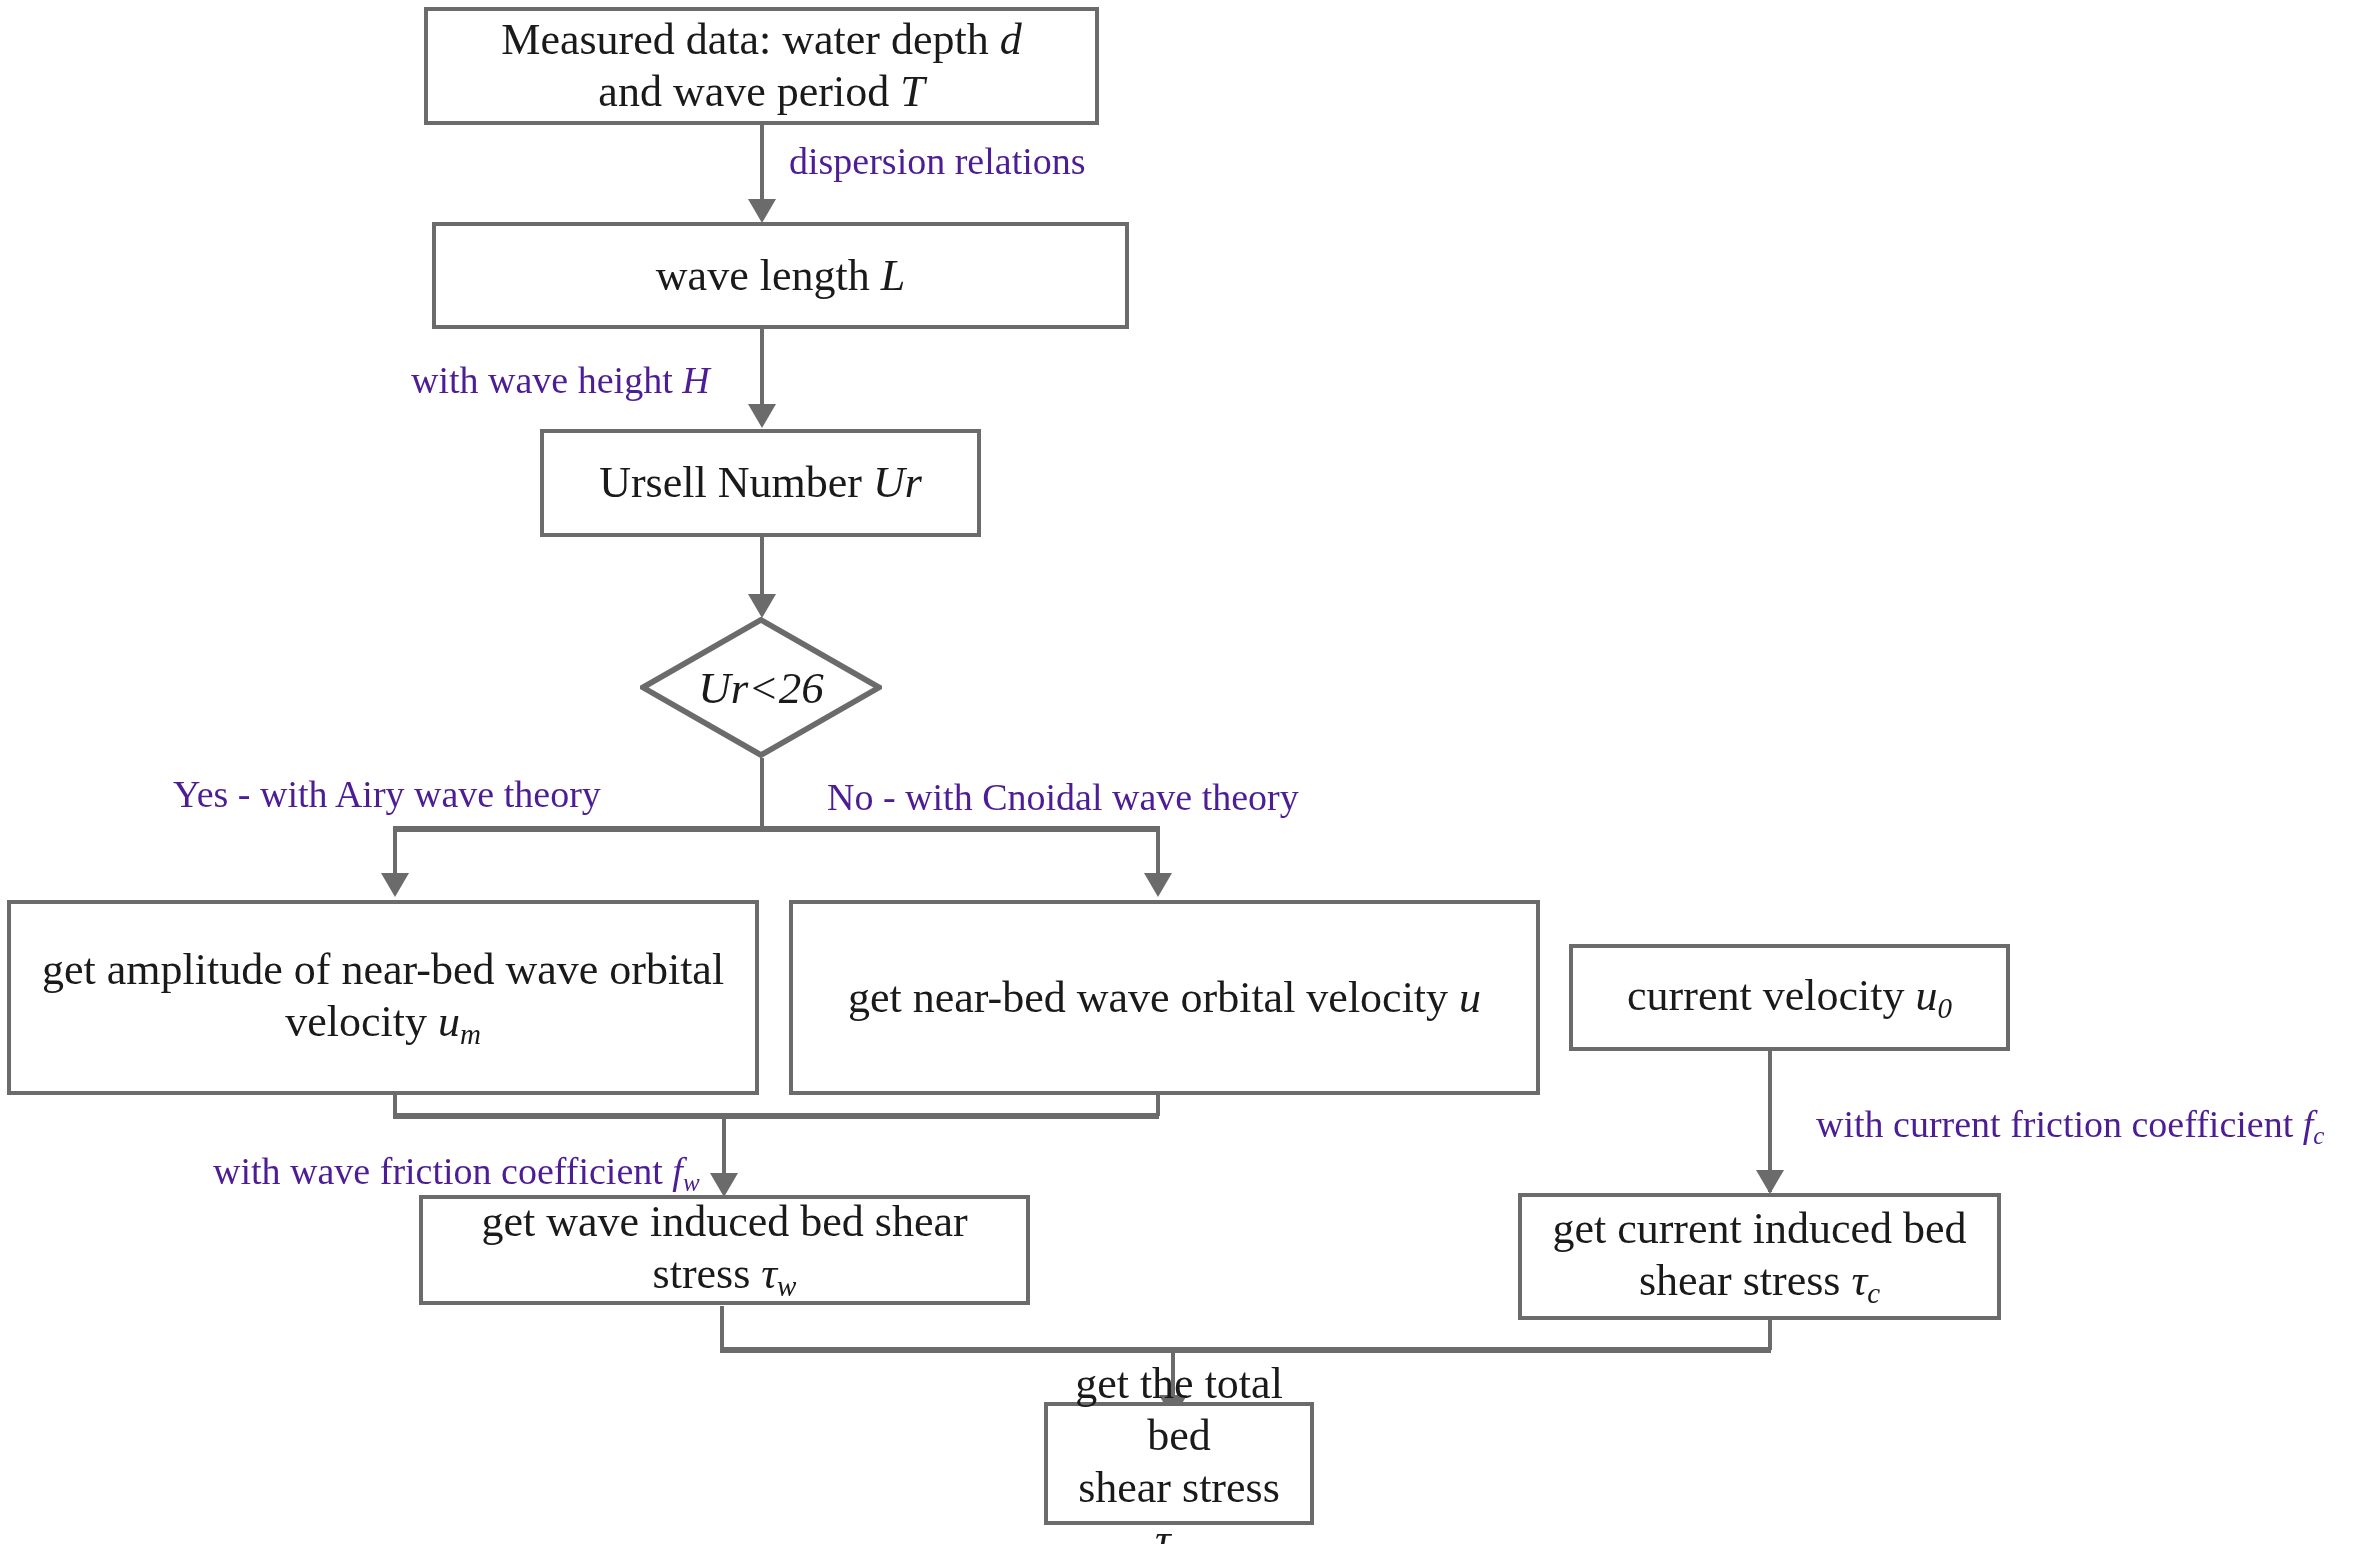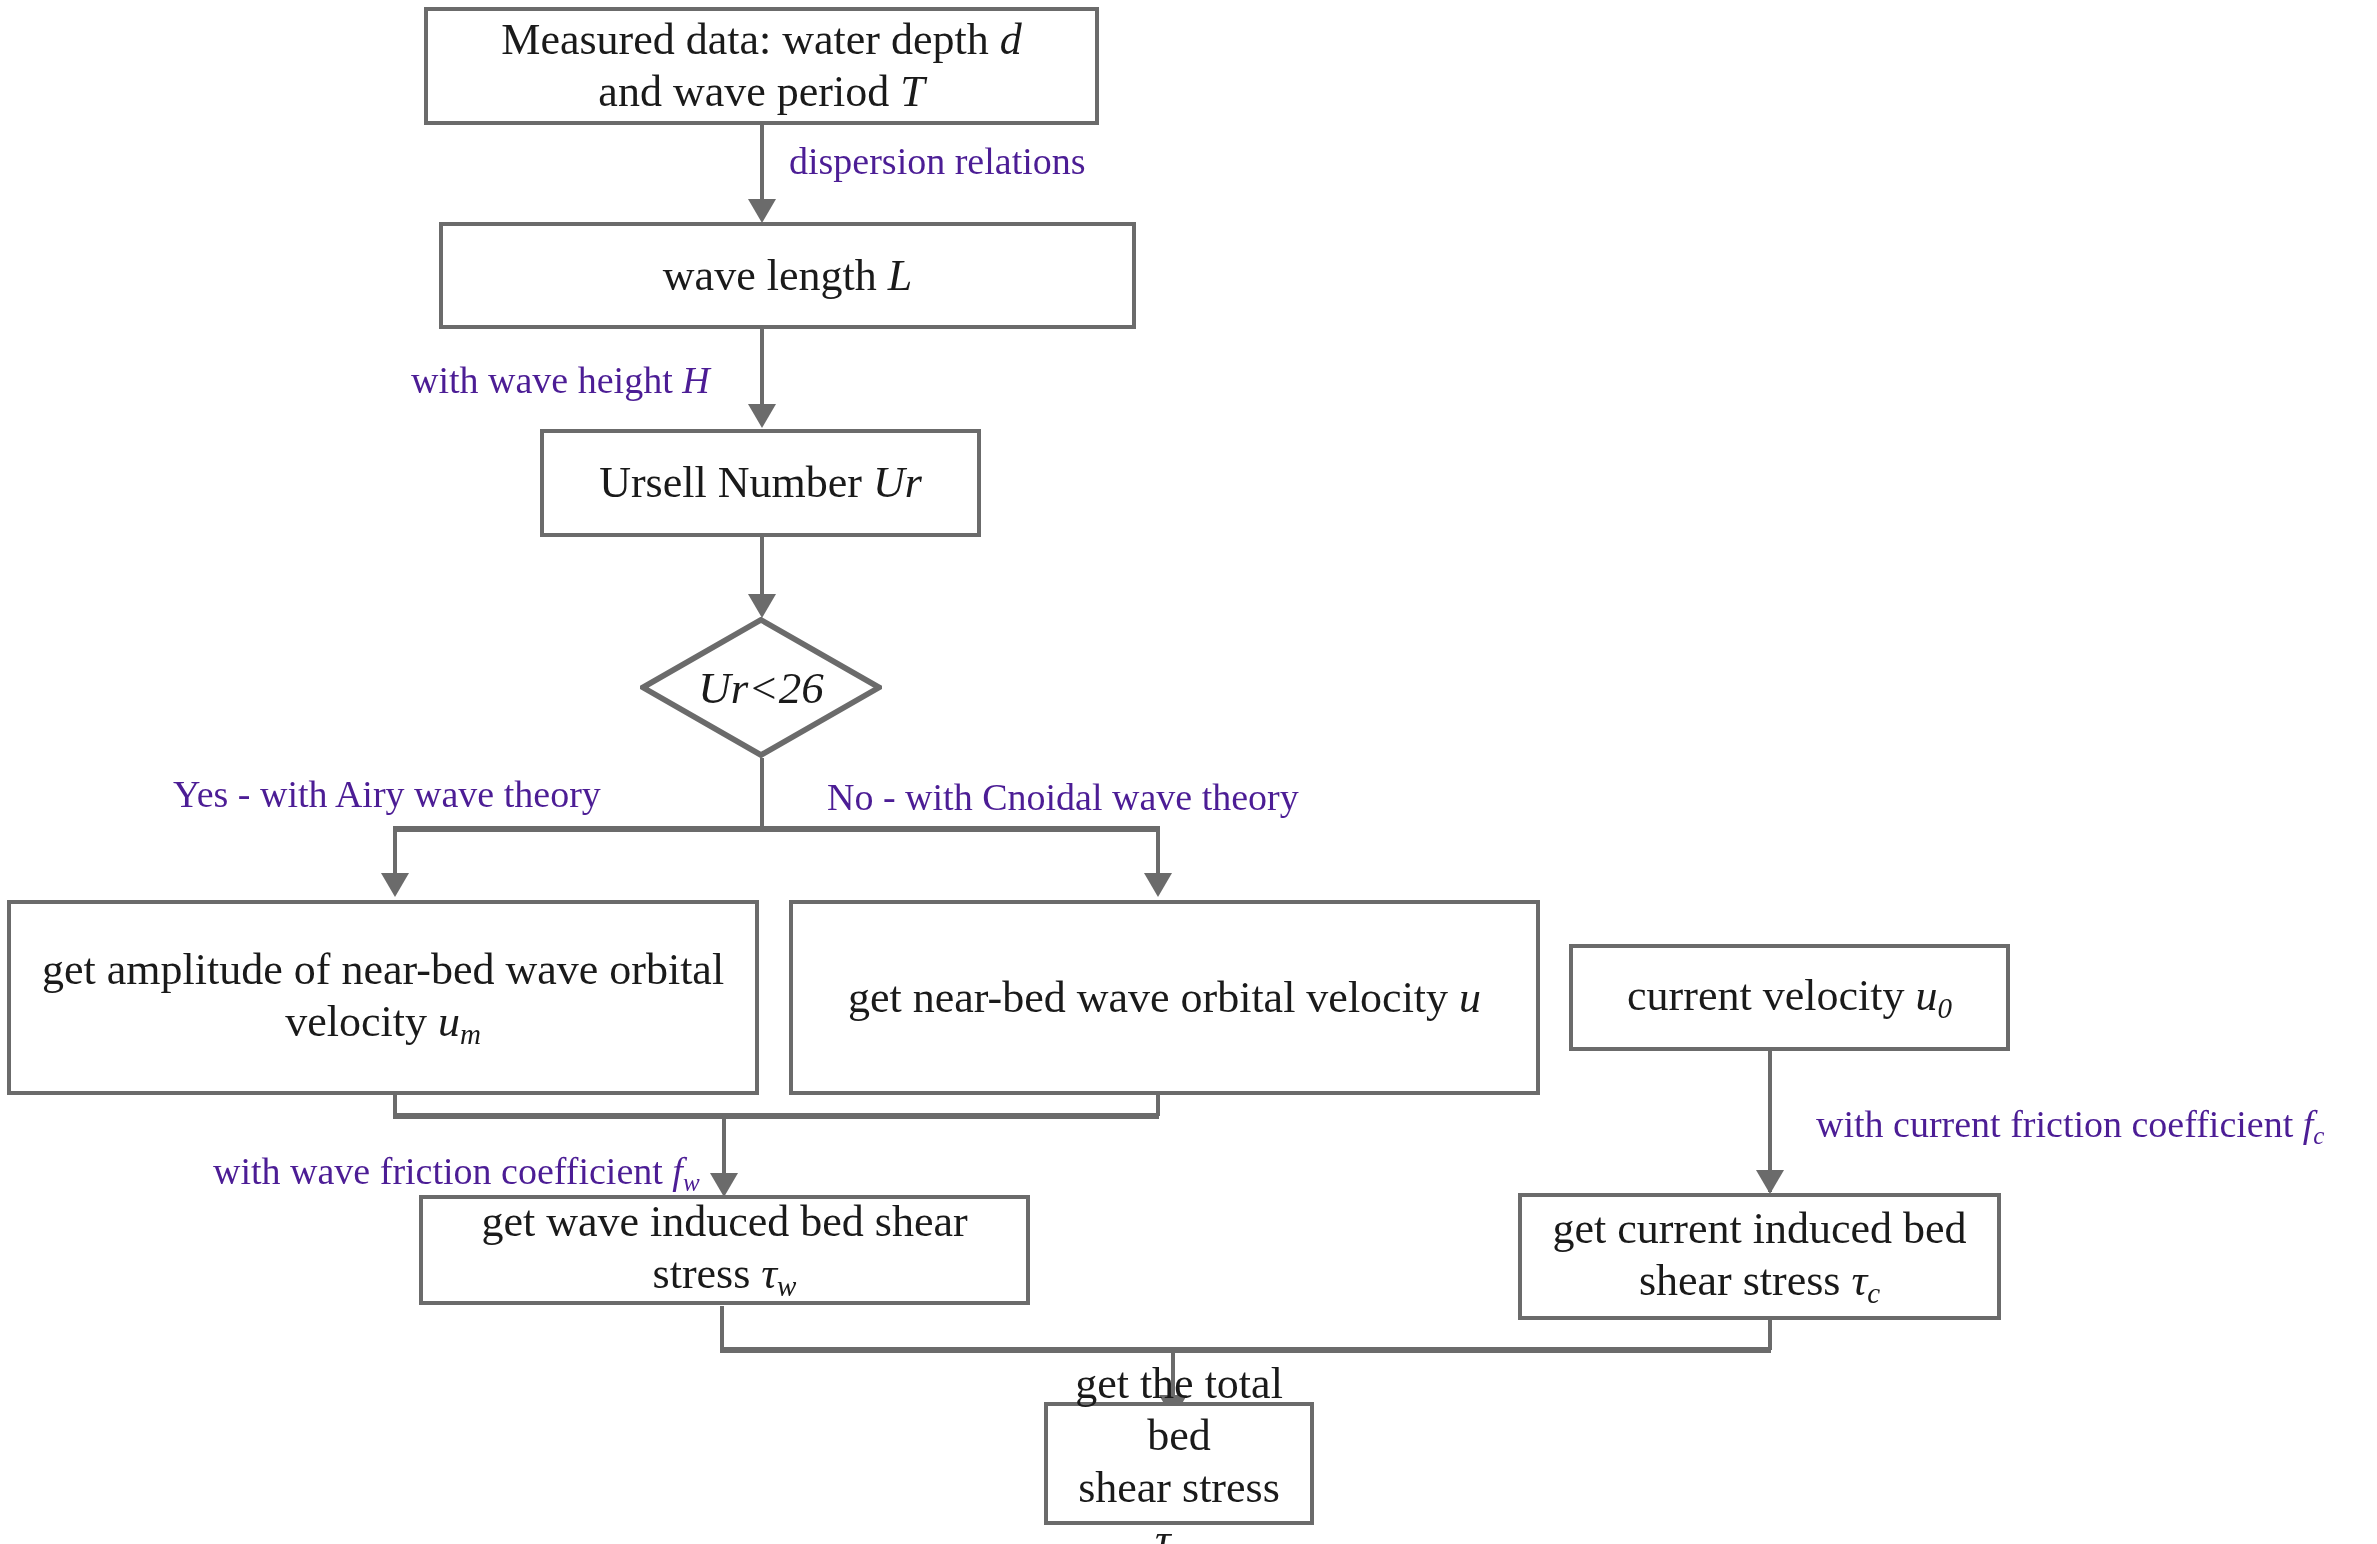--- a/index.html
+++ b/index.html
@@ -70,21 +70,21 @@
     <span class="txt">
       <span>Measured data: water depth <i class="var">d</i></span><br>
       <span>and wave period <i class="var">T</i></span>
     </span>
   </div>
 
   <div class="vline" style="left:760px;top:125px;height:78px;"></div>
   <div class="arrowhead" style="left:748px;top:199px;"></div>
   <div class="edgelbl" style="left:789px;top:142px;">dispersion relations</div>
 
-  <div class="node" style="left:432px;top:222px;width:697px;height:107px;margin-left:7px;">
+  <div class="node" style="left:432px;top:222px;width:697px;height:107px;">
     <span class="txt">wave length <i class="var">L</i></span>
   </div>
 
   <div class="vline" style="left:760px;top:329px;height:78px;"></div>
   <div class="arrowhead" style="left:748px;top:404px;"></div>
   <div class="edgelbl" style="left:411px;top:361px;">with wave height <i class="var">H</i></div>
 
   <div class="node" style="left:540px;top:429px;width:441px;height:108px;">
     <span class="txt">Ursell Number <i class="var">Ur</i></span>
   </div>

